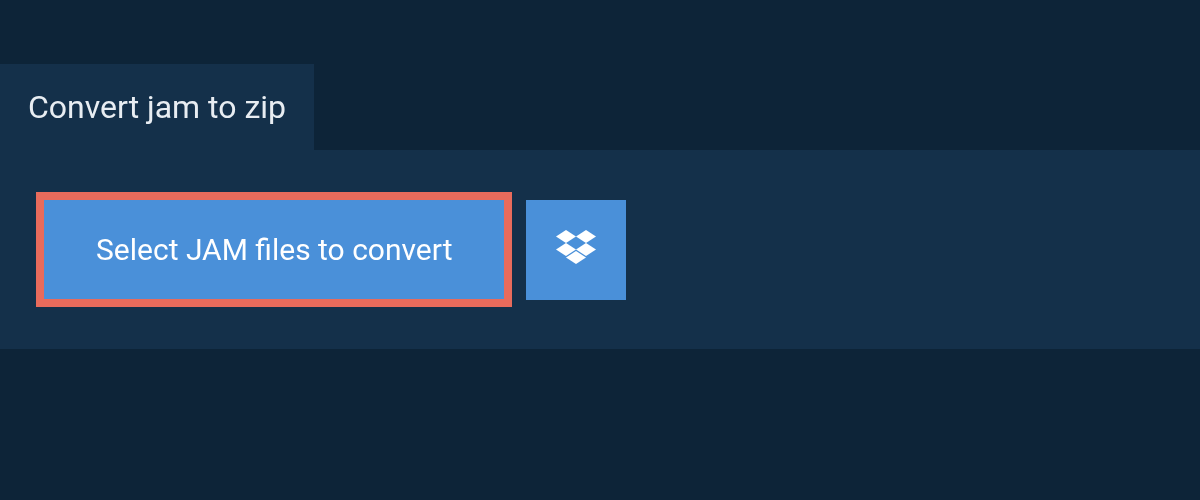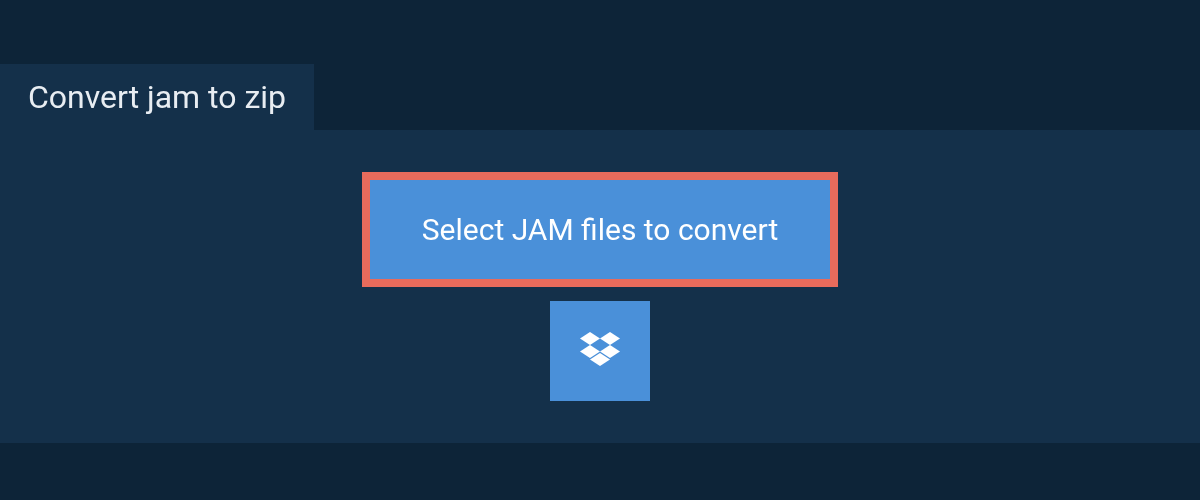--- a/index.html
+++ b/index.html
@@ -10,36 +10,35 @@
     body {
       width: 1200px;
       height: 500px;
       background: #0d2438;
       font-family: -apple-system, BlinkMacSystemFont, "Segoe UI", Roboto, Helvetica, Arial, sans-serif;
       overflow: hidden;
     }
     .tab-header {
       background: #14304a;
       display: inline-block;
-      padding: 14px 28px;
+      padding: 24px 28px;
       margin-top: 64px;
       margin-left: 0;
     }
     .tab-title {
       color: #e8edf2;
       font-size: 32px;
       font-weight: 400;
     }
     .panel {
       background: #14304a;
       padding: 42px 36px;
       display: flex;
       align-items: center;
       gap: 14px;
-      flex-direction: column;
     }
     .select-button {
       background: #4a90d9;
       border: 8px solid #e86b5c;
       color: #ffffff;
       font-size: 30px;
       font-weight: 400;
       padding: 32px 52px;
       cursor: pointer;
       font-family: inherit;

